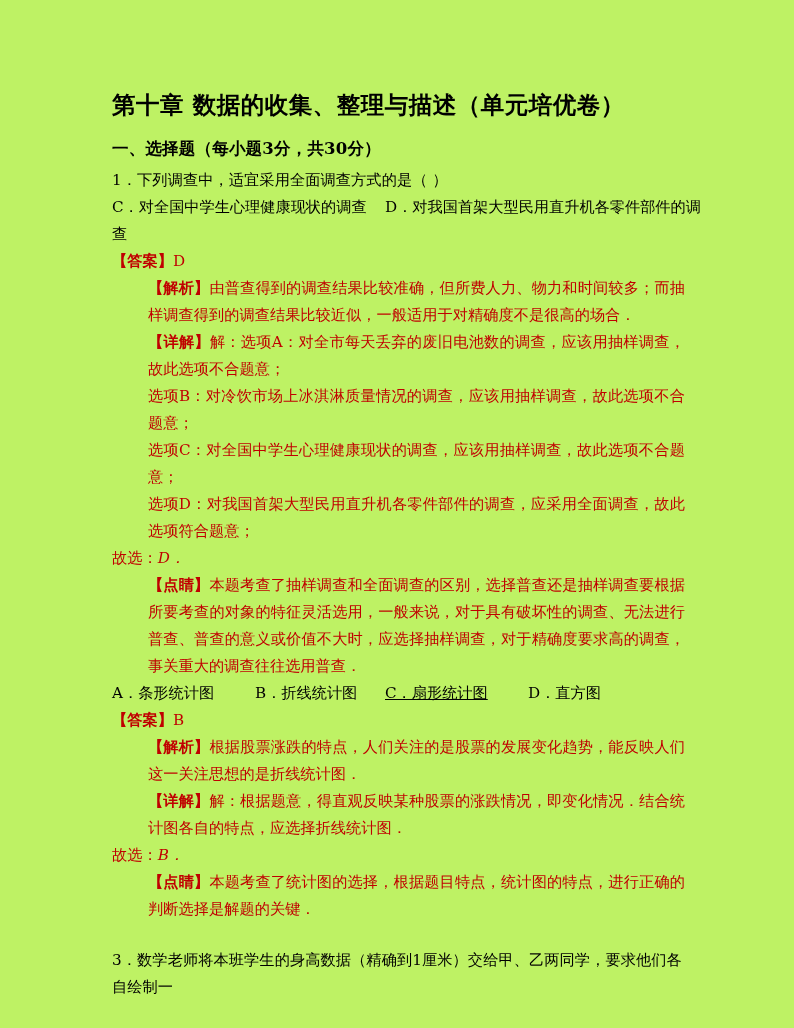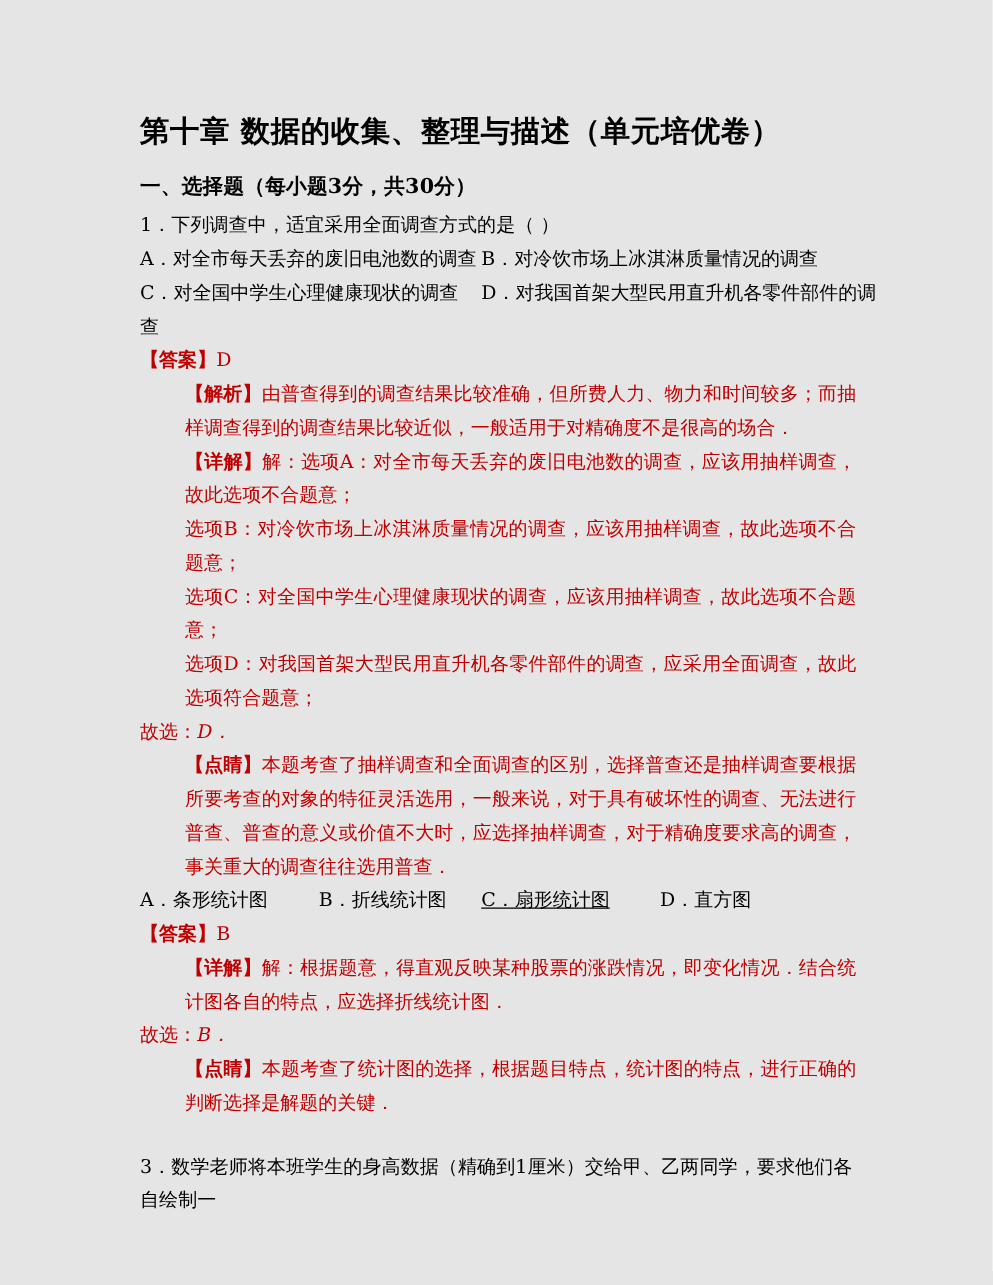--- a/index.html
+++ b/index.html
@@ -11,21 +11,21 @@
     width: 794px;
     height: 1028px;
     overflow: hidden;
     font-family: "DejaVu Serif", "Liberation Serif", serif;
     color: #000000;
   }
   .page {
     position: relative;
     width: 794px;
     height: 1028px;
-    background: #e5e5e5;
+    background: #bef264;
     box-sizing: border-box;
     padding: 88px 109px 0 112px;
   }
   .doc-title {
     font-size: 23.5px;
     font-weight: bold;
     line-height: 34px;
     letter-spacing: 0.5px;
     margin: 0 0 14px 0;
     white-space: nowrap;
@@ -94,23 +94,20 @@
 <div class="page">
 
   <h1 class="doc-title">第十章 数据的收集、整理与描述（单元培优卷）</h1>
 
   <div class="section-heading">一、选择题（每小题3分，共30分）</div>
 
   <div>
 
     <p class="q-line">1．下列调查中，适宜采用全面调查方式的是（              ）</p>
 
-    <p class="q-options">
-      <span class="opt opt-a">A．对全市每天丢弃的废旧电池数的调查</span><span class="opt opt-b">B．对冷饮市场上冰淇淋质量情况的调查</span>
-    </p>
 
     <p class="q-options">
       <span class="opt opt-c">C．对全国中学生心理健康现状的调查</span><span class="opt opt-d">D．对我国首架大型民用直升机各零件部件的调</span>
     </p>
 
     <p class="cont-line">查</p>
 
     <p class="red"><span class="tag">【答案】</span><span>D</span></p>
 
     <p class="red flow"><span class="tag">【解析】</span><span>由普查得到的调查结果比较准确，但所费人力、物力和时间较多；而抽样调查得到的调查结果比较近似，一般适用于对精确度不是很高的场合．</span></p>
@@ -131,20 +128,21 @@
 
   <div>
 
 
     <p class="q-options row2">
       <span class="opt opt-a">A．条形统计图</span><span class="opt opt-b">B．折线统计图</span><span class="opt opt-c">C．扇形统计图</span><span class="opt opt-d">D．直方图</span>
     </p>
 
     <p class="red"><span class="tag">【答案】</span><span>B</span></p>
 
+    <p class="red flow"><span class="tag">【解析】</span><span>根据股票涨跌的特点，人们关注的是股票的发展变化趋势，能反映人们这一关注思想的是折线统计图．</span></p>
 
     <p class="red flow"><span class="tag">【详解】</span><span>解：根据题意，得直观反映某种股票的涨跌情况，即变化情况．结合统计图各自的特点，应选择折线统计图．</span></p>
 
     <p class="red"><span>故选：</span><span class="ital">B．</span></p>
 
     <p class="red flow"><span class="tag">【点睛】</span><span>本题考查了统计图的选择，根据题目特点，统计图的特点，进行正确的判断选择是解题的关键．</span></p>
 
   </div>
 
   <div class="gap-md"></div>

